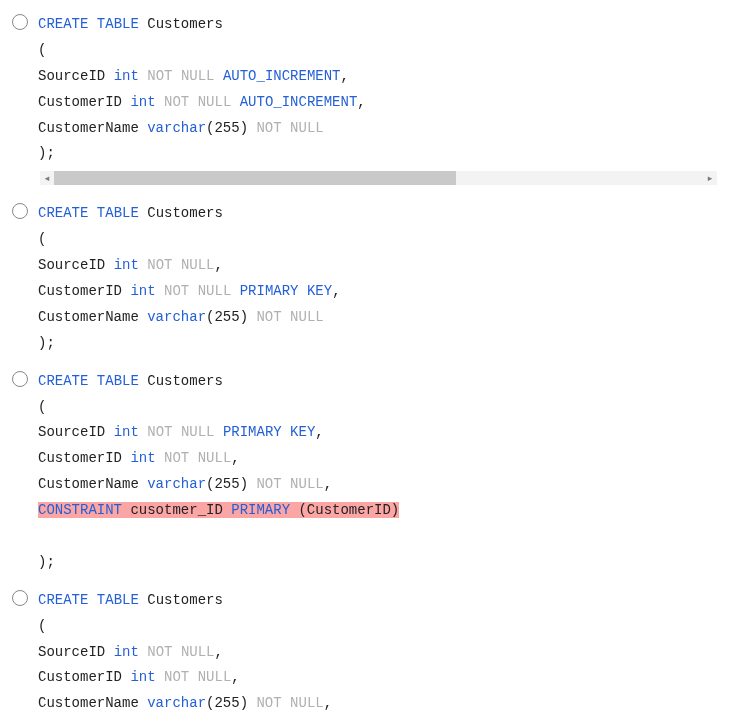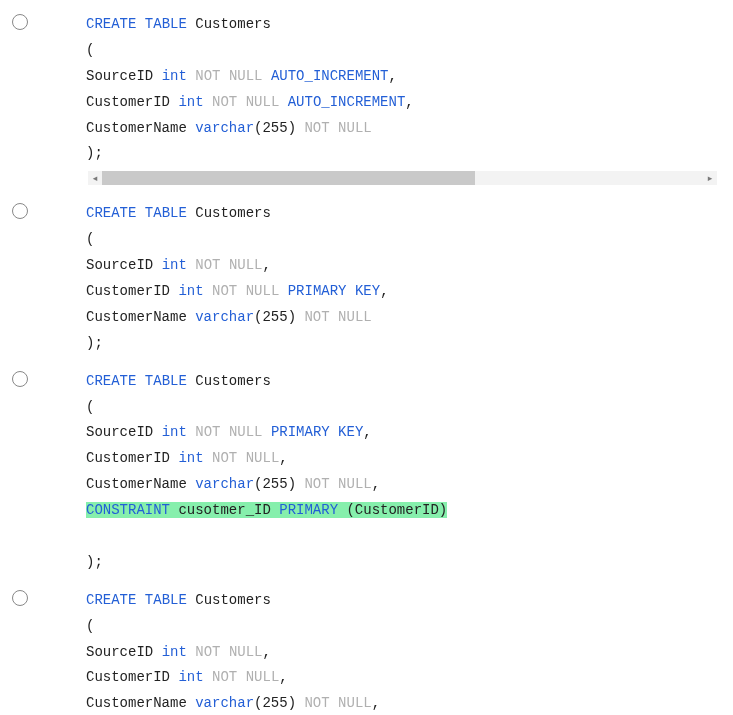--- a/index.html
+++ b/index.html
@@ -9,21 +9,20 @@
     font-family: "Segoe UI", Arial, sans-serif;
     font-size: 14px;
     background: #fff;
     color: #222;
     width: 733px;
   }
   .option {
     display: flex;
     align-items: flex-start;
     margin-bottom: 6px;
-    gap: 48px;
   }
   .radio {
     flex: 0 0 auto;
     width: 16px;
     height: 16px;
     border: 1.5px solid #888;
     border-radius: 50%;
     margin: 6px 10px 0 4px;
     background: #fff;
   }
@@ -37,21 +36,21 @@
     font-family: Consolas, "Courier New", monospace;
     font-size: 14px;
     line-height: 1.85;
     white-space: pre;
     color: #222;
     overflow-x: hidden;
   }
   .kw-blue { color: #235fd6; }
   .kw-light { color: #b0b0b0; }
   .kw-black { color: #222; }
-  .tok-hl { background: #86efac; }
+  .tok-hl { background: #fca5a5; }
   .scrollbar {
     height: 14px;
     background: #f3f3f3;
     display: flex;
     align-items: center;
     margin: 2px 8px 6px 2px;
     position: relative;
   }
   .sb-btn {
     width: 14px;

